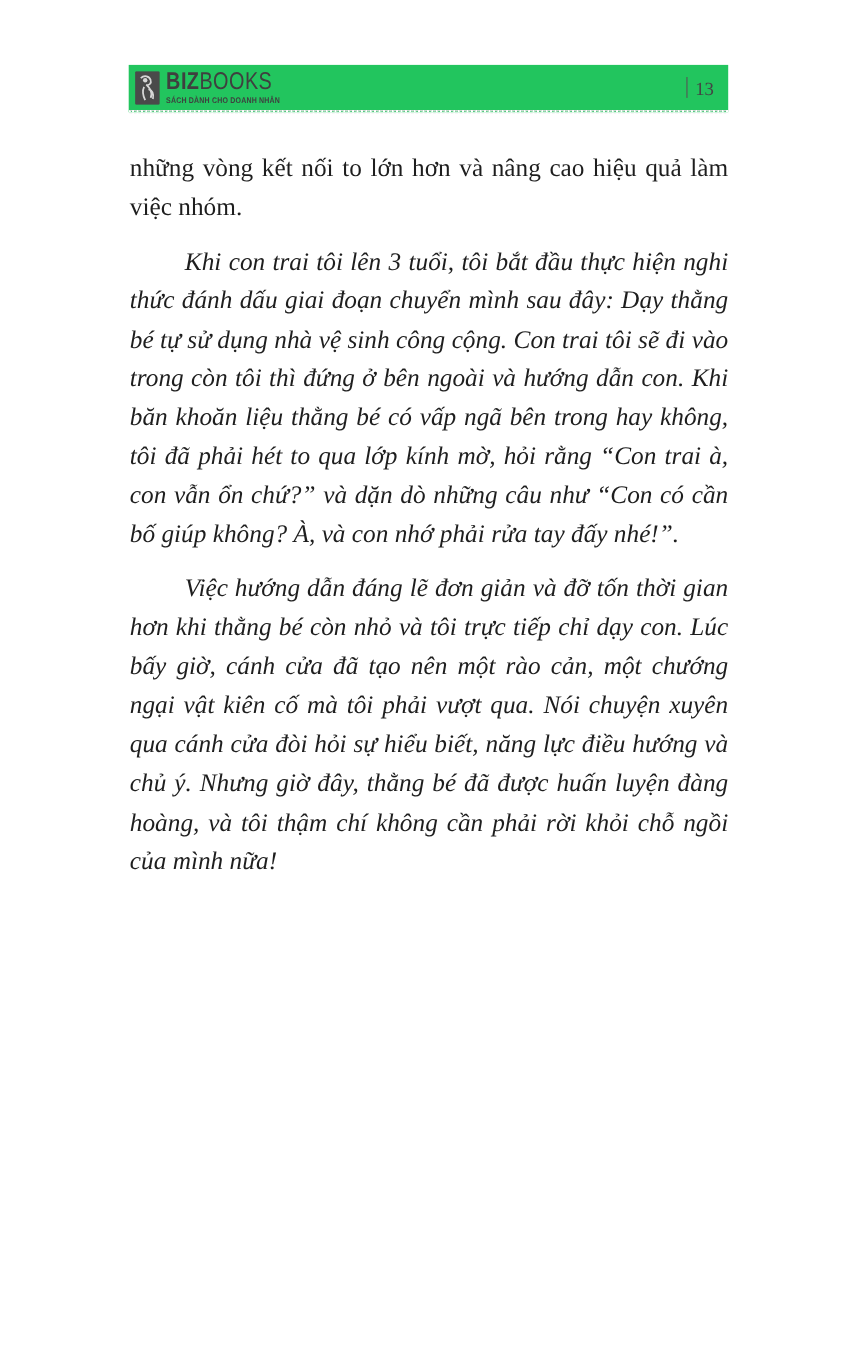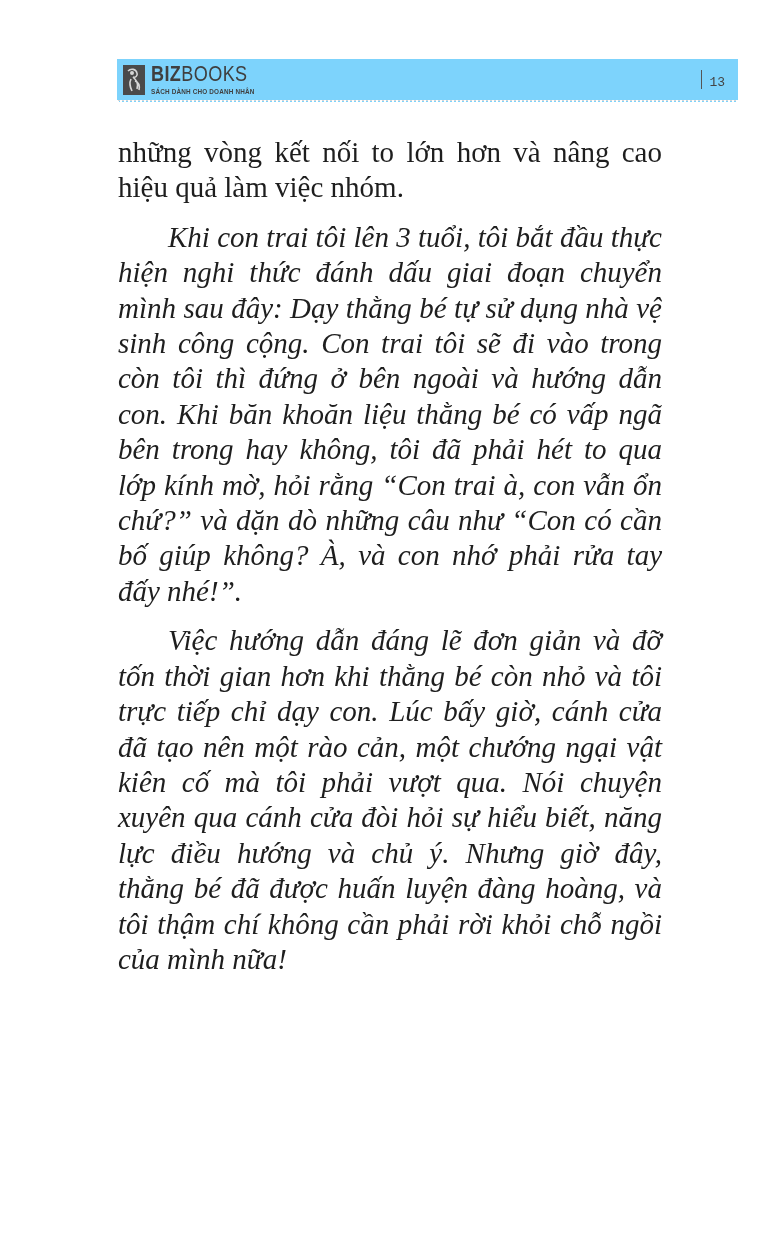--- a/index.html
+++ b/index.html
@@ -10,23 +10,23 @@
     body {
       width: 780px;
       height: 1235px;
       position: relative;
       overflow: hidden;
     }
     .header-bar {
       position: absolute;
       left: 117px;
       top: 59px;
-      width: 621px;
+      width: 545px;
       height: 43px;
-      background: #7dd3fc;
+      background: #22c55e;
       border-bottom: 2px dotted #ffffff;
       box-sizing: border-box;
     }
     .header-bar::after {
       content: "";
       position: absolute;
       left: 0;
       right: 0;
       bottom: -3px;
       height: 3px;
@@ -69,40 +69,40 @@
       display: block;
       margin-top: 3px;
       transform: scaleX(0.85);
       transform-origin: left center;
       white-space: nowrap;
     }
     .page-number {
       position: absolute;
       right: 13px;
       top: 11px;
-      font-family: Liberation Mono, monospace;
-      font-size: 13px;
+      font-family: Liberation Serif, serif;
+      font-size: 17px;
       color: #444444;
       white-space: nowrap;
     }
     .page-number .sep {
       display: inline-block;
       width: 1px;
       height: 19px;
       background: #555;
       vertical-align: -3px;
       margin-right: 7px;
     }
     .content {
       position: absolute;
       left: 118px;
       top: 135px;
       width: 544px;
       font-family: "Liberation Serif", "DejaVu Serif", serif;
-      font-size: 29px;
+      font-size: 23px;
       line-height: 35.4px;
       color: #1e1e1e;
       text-align: justify;
     }
     .content p {
       margin: 0 0 14px 0;
     }
     .content p.indent {
       text-indent: 50px;
       font-style: italic;

